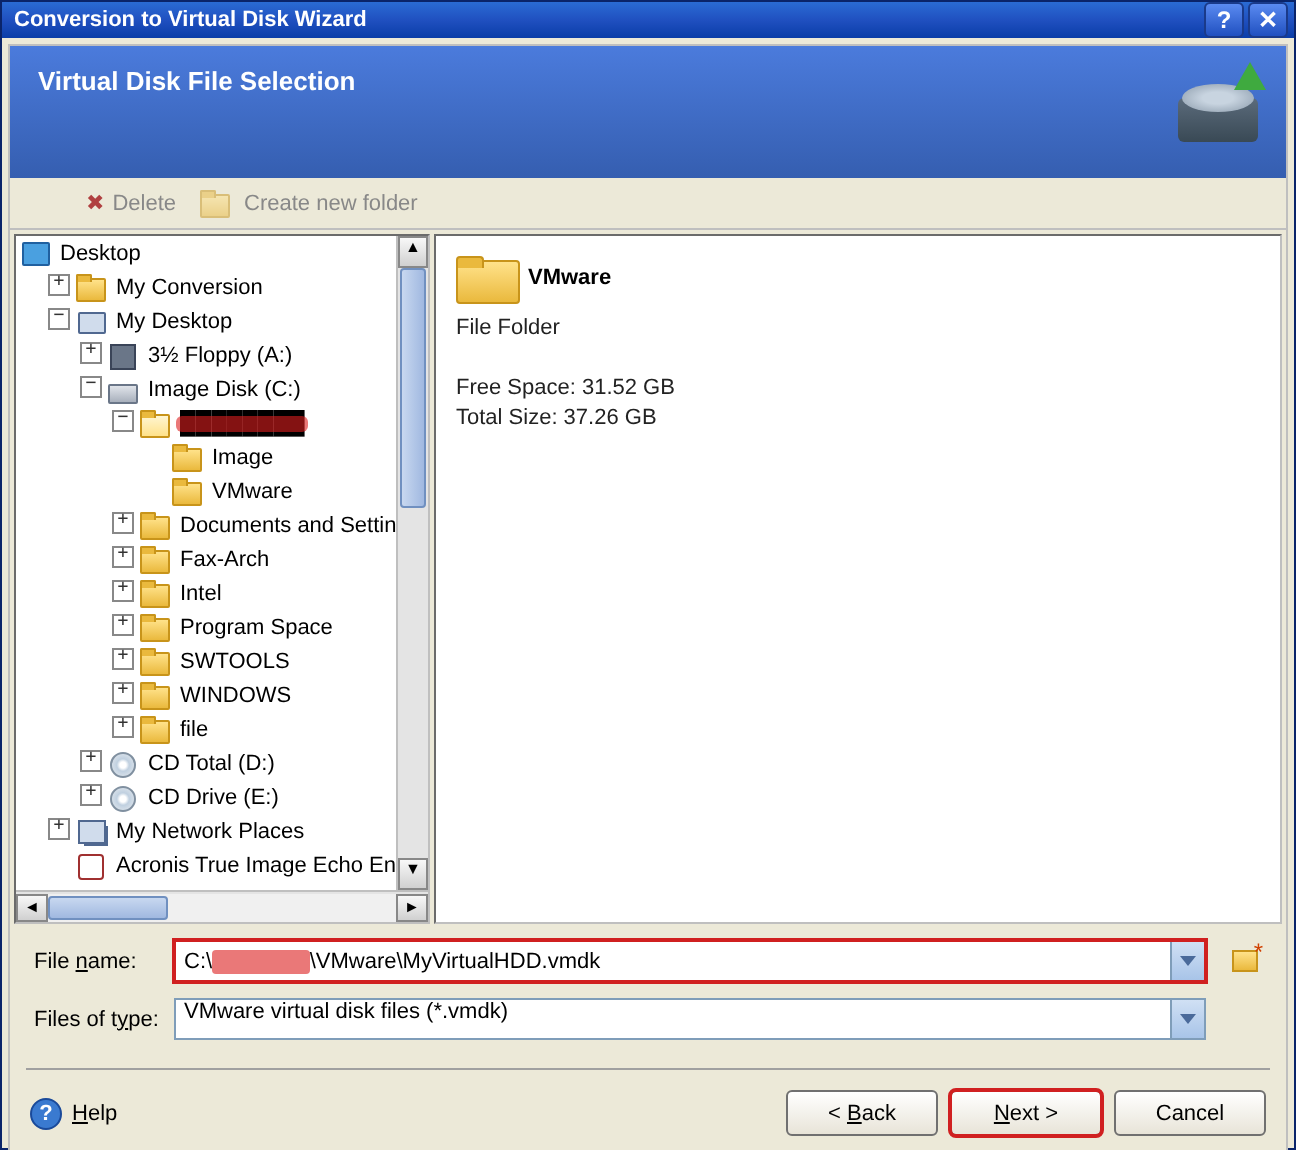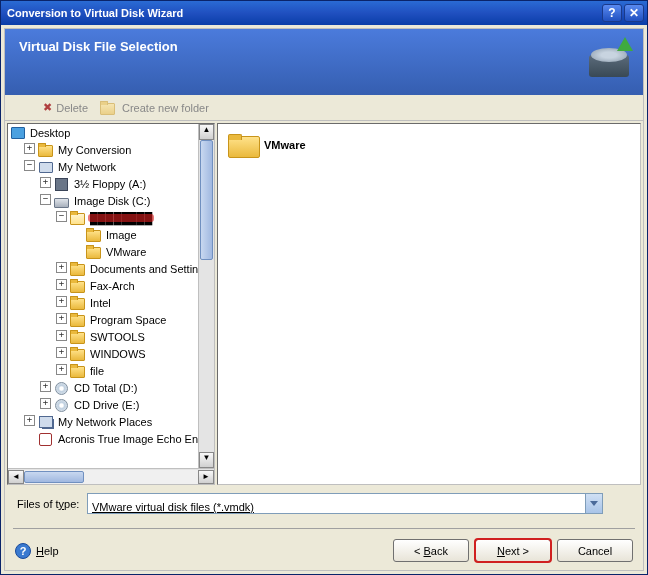--- a/index.html
+++ b/index.html
@@ -147,21 +147,21 @@
                     <span class="expander">+</span>
                     <span class="ic ic-folder"></span>
                     <span class="label">My Conversion</span>
                   </div>
                 </li>
               <li>
                   <div class="node-row">
                     <span class="ind i1"></span>
                     <span class="expander">−</span>
                     <span class="ic ic-computer"></span>
-                    <span class="label">My Network</span>
+                    <span class="label">My Desktop</span>
                   </div>
                 </li>
               <li>
                   <div class="node-row">
                     <span class="ind i2"></span>
                     <span class="expander">+</span>
                     <span class="ic ic-floppy"></span>
                     <span class="label">3½ Floppy (A:)</span>
                   </div>
                 </li>
@@ -300,28 +300,48 @@
             </div>
           <div class="hs-btn">►</div>
         </div>
       </div>
 
       <div class="details-pane">
         <div class="details-header">
           <div class="big-folder"></div>
           <span>VMware</span>
         </div>
+        <div class="details-body">
+          <div>File Folder</div>
+          <div style="height:12px"></div>
+          <div>Free Space: 31.52 GB</div>
+          <div>Total Size: 37.26 GB</div>
+        </div>
       </div>
     </div>
 
     <div class="form-area">
+      <div class="form-row">
+        <div class="form-label"><span>File <span class="und">n</span>ame:</span></div>
+        <div class="input-wrap highlight-red">
+          <div class="text-input" style="display:flex;align-items:center;">
+            <span>C:\</span>
+              <span class="redact-in-input">██████</span>
+              <span>\VMware\MyVirtualHDD.vmdk</span>
+          </div>
+          <div class="combo-btn"></div>
+        </div>
+        <div class="new-folder-btn">
+            <div class="nf"></div>
+          </div>
+      </div>
       <div class="form-row">
         <div class="form-label"><span>Files of t<span class="und">y</span>pe:</span></div>
         <div class="input-wrap">
-          <div class="text-input" style="display:flex;align-items:flex-end;text-decoration:underline;">
+          <div class="text-input" style="display:flex;align-items:flex-start;">
               <span>VMware virtual disk files (*.vmdk)</span>
             </div>
           <div class="combo-btn"></div>
         </div>
         <div style="width:22px"></div>
       </div>
     </div>
 
     <div class="separator"></div>
 

